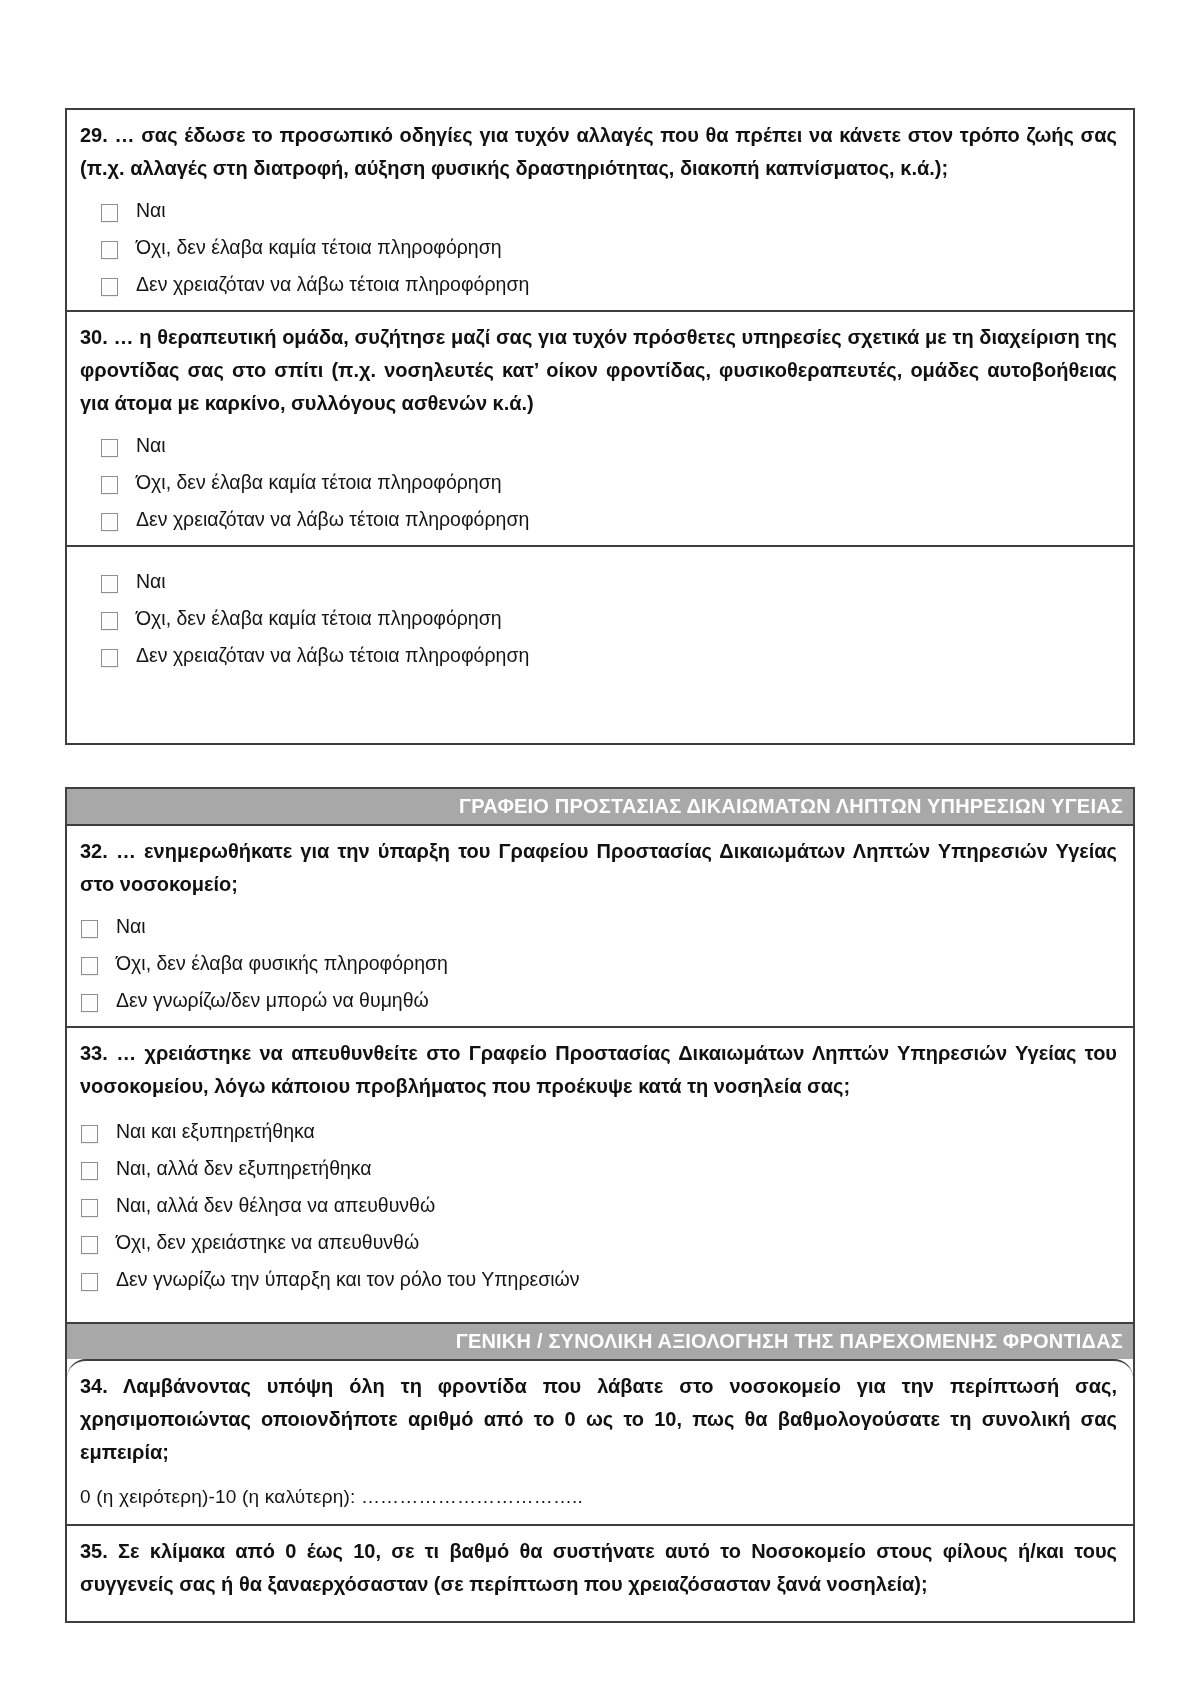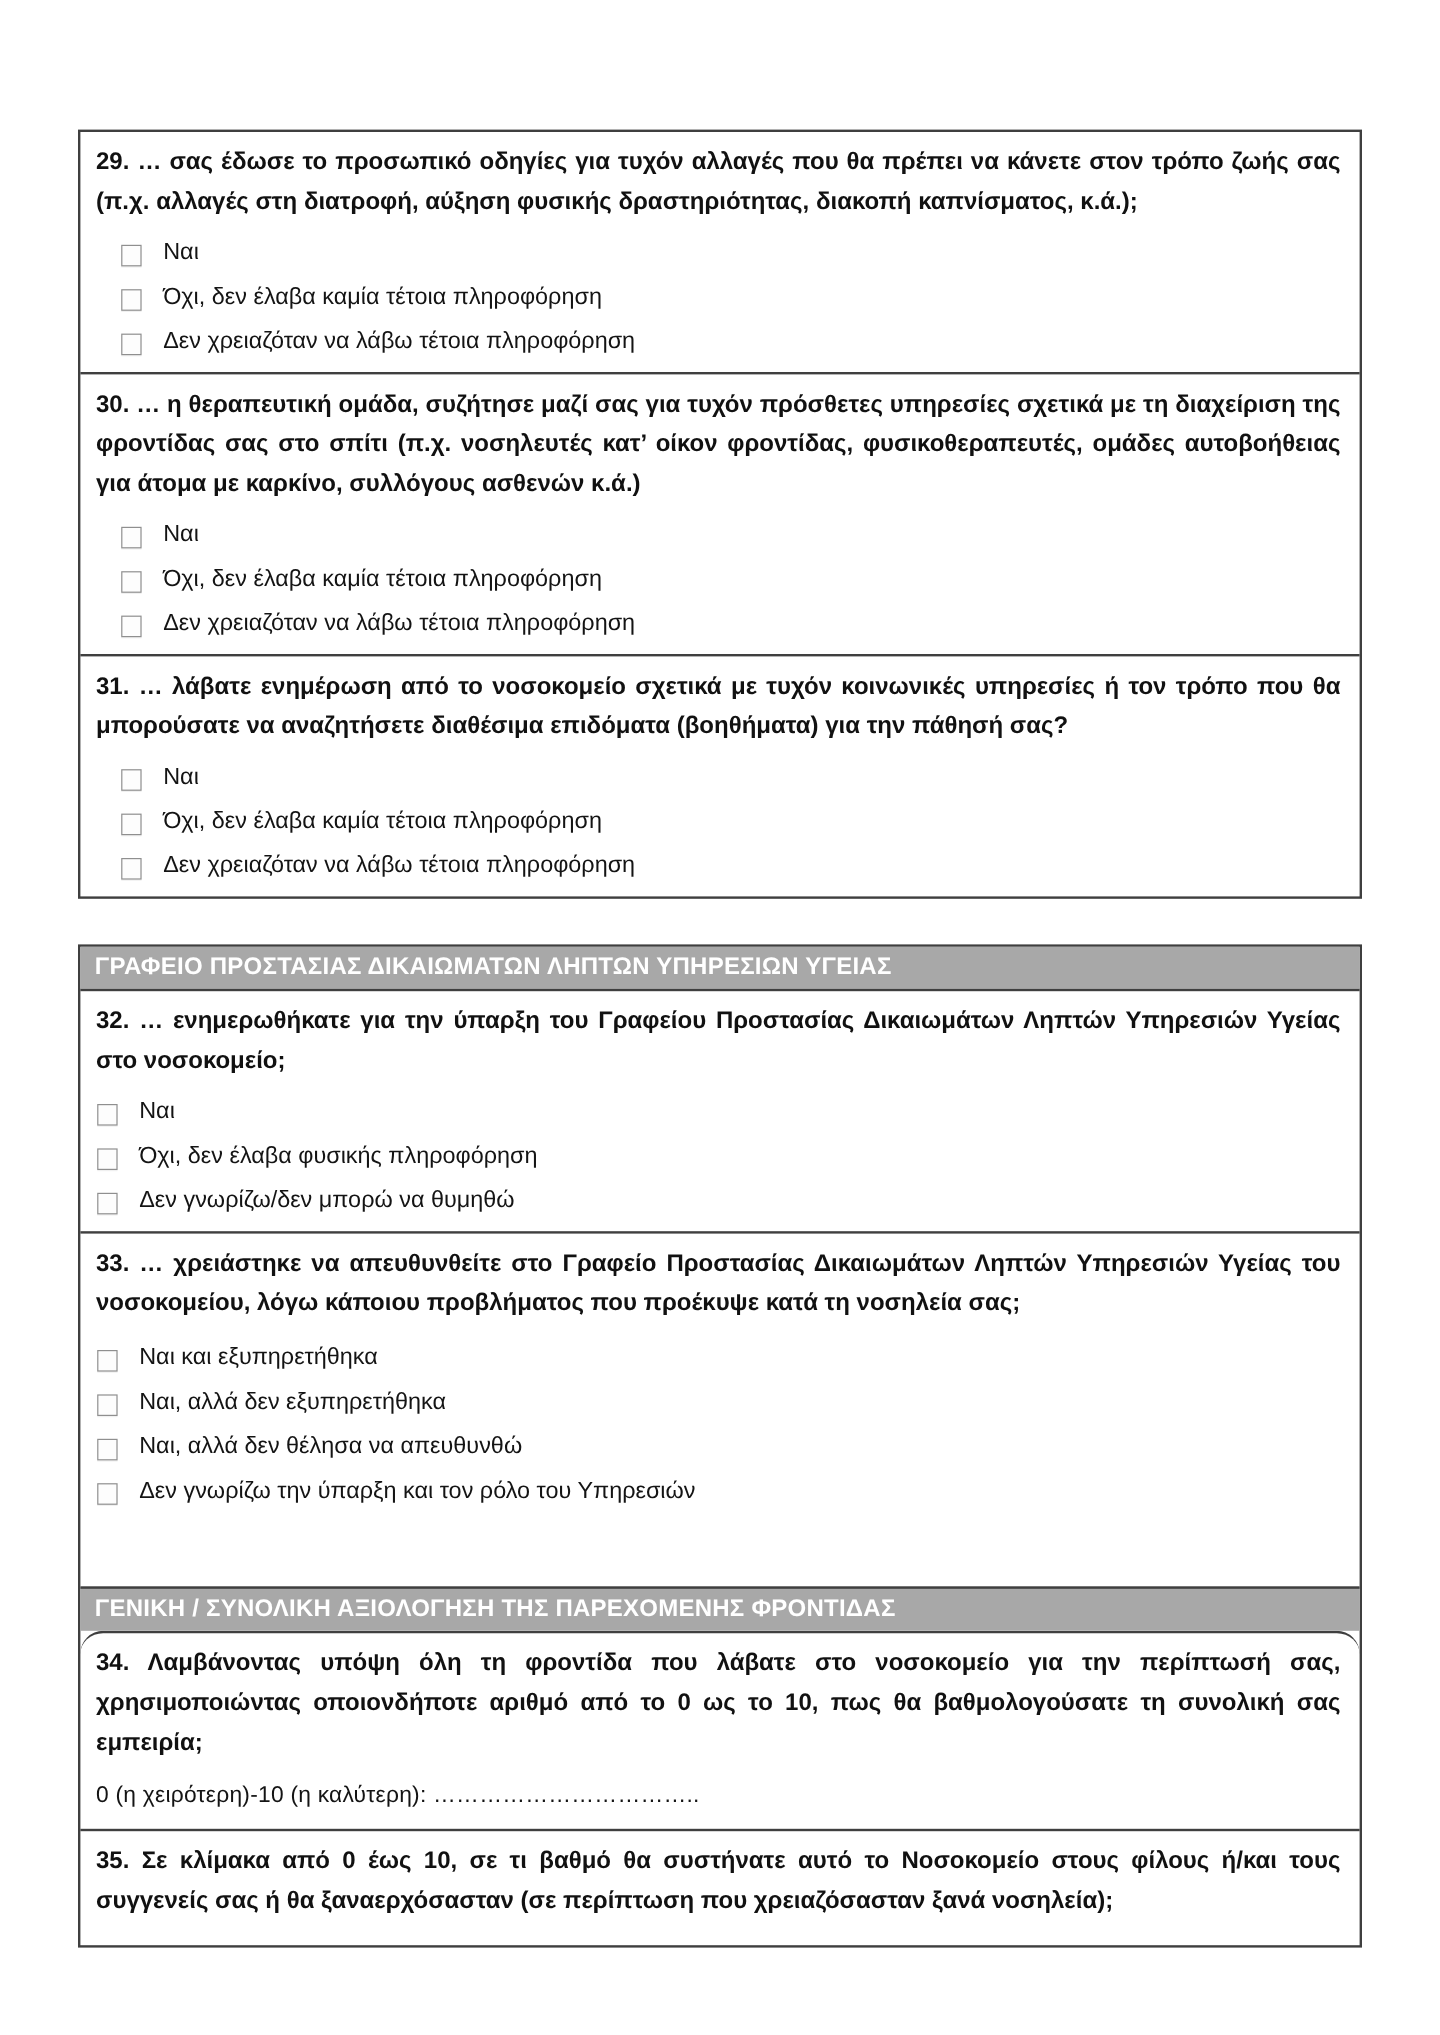--- a/index.html
+++ b/index.html
@@ -34,20 +34,21 @@
   }
 
   .sect-header {
     background: #a8a8a8;
     color: #ffffff;
     font-weight: bold;
     font-size: 20px;
     line-height: 26px;
     padding: 4px 10px 5px 12px;
     letter-spacing: 0.2px;
+    text-align: right;
   }
 
   .opts { margin-top: 4px; }
   .opts.gap-top { margin-top: 16px; }
   #table1 .opts { padding-left: 21px; }
   #table2 .opts { padding-left: 1px; }
 
   .opt { display: flex; align-items: flex-end; gap: 18px; margin-top: 13px; }
   .opt .box {
     width: 17px; height: 18px;
@@ -106,21 +107,20 @@
           <span class="lbl">Όχι, δεν έλαβα καμία τέτοια πληροφόρηση</span>
         </div>
         <div class="opt">
           <span class="box"></span>
           <span class="lbl">Δεν χρειαζόταν να λάβω τέτοια πληροφόρηση</span>
         </div>
       </div>
     </div>
 
     <div class="qcell" id="q31">
-      <p class="qtext">31. … λάβατε ενημέρωση από το νοσοκομείο σχετικά με τυχόν κοινωνικές υπηρεσίες ή  τον τρόπο που θα μπορούσατε να αναζητήσετε διαθέσιμα επιδόματα (βοηθήματα) για την πάθησή σας?</p>
       <div class="opts">
         <div class="opt">
           <span class="box"></span>
           <span class="lbl">Ναι</span>
         </div>
         <div class="opt">
           <span class="box"></span>
           <span class="lbl">Όχι, δεν έλαβα καμία τέτοια πληροφόρηση</span>
         </div>
         <div class="opt">
@@ -164,20 +164,24 @@
         <div class="opt">
           <span class="box"></span>
           <span class="lbl">Ναι, αλλά δεν εξυπηρετήθηκα</span>
         </div>
         <div class="opt">
           <span class="box"></span>
           <span class="lbl">Ναι, αλλά δεν θέλησα να απευθυνθώ</span>
         </div>
         <div class="opt">
           <span class="box"></span>
+          <span class="lbl">Όχι, δεν χρειάστηκε να απευθυνθώ</span>
+        </div>
+        <div class="opt">
+          <span class="box"></span>
           <span class="lbl">Δεν γνωρίζω την ύπαρξη και τον ρόλο του Υπηρεσιών</span>
         </div>
       </div>
     </div>
 
     <div class="sect-header">ΓΕΝΙΚΗ / ΣΥΝΟΛΙΚΗ ΑΞΙΟΛΟΓΗΣΗ ΤΗΣ ΠΑΡΕΧΟΜΕΝΗΣ ΦΡΟΝΤΙΔΑΣ</div>
 
     <div class="qcell" id="q34">
       <p class="qtext">34. Λαμβάνοντας υπόψη όλη τη φροντίδα που λάβατε στο νοσοκομείο για την περίπτωσή σας, χρησιμοποιώντας οποιονδήποτε αριθμό από το 0 ως το 10, πως θα βαθμολογούσατε τη συνολική σας εμπειρία;</p>
       <p class="scale-line">0 (η χειρότερη)-10 (η καλύτερη): ……………………………..</p>

